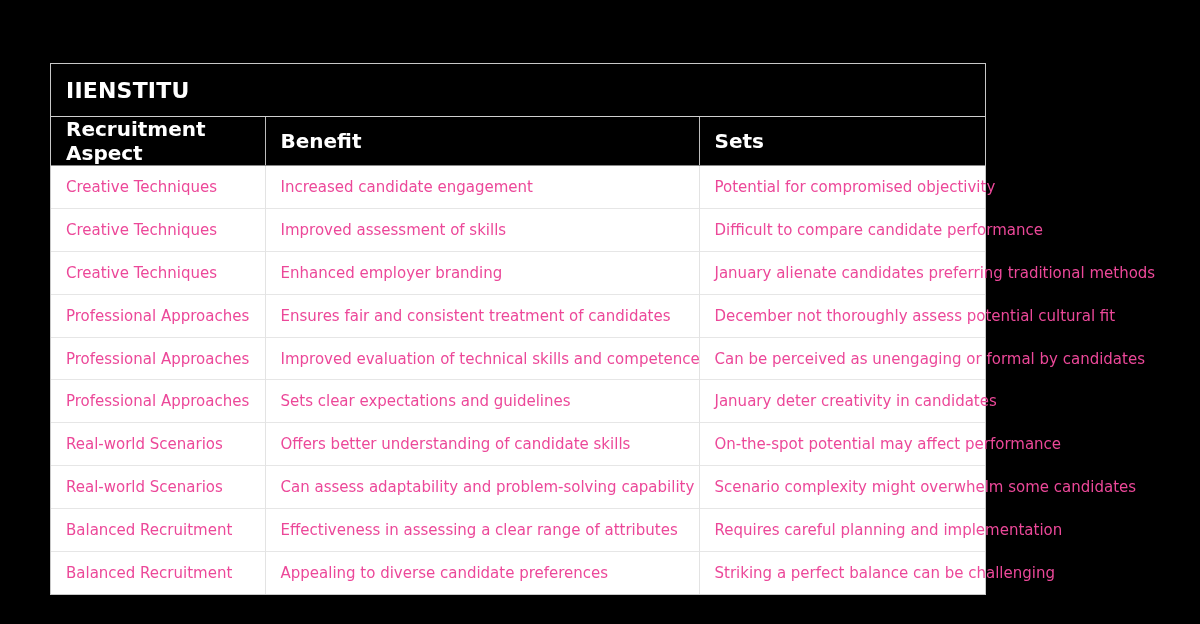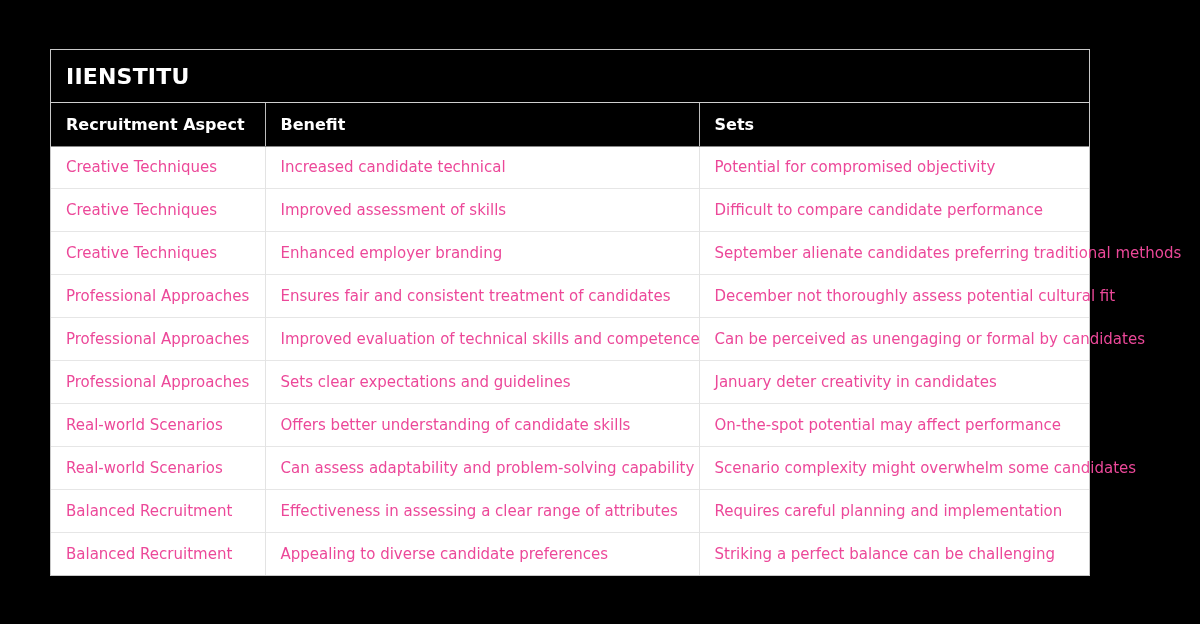--- a/index.html
+++ b/index.html
@@ -2,34 +2,34 @@
 <html><head>
 <meta charset="utf-8">
 <style>
   html, body { margin: 0; padding: 0; }
   body {
     width: 1200px; height: 624px; background: #000;
     font-family: "DejaVu Sans", sans-serif;
     position: relative; overflow: hidden;
   }
   .table-wrap {
-    position: absolute; left: 50px; top: 49px; width: 1040px;
+    position: absolute; left: 50px; top: 63px; width: 936px;
     border: 1px solid #c8c8c8; box-sizing: border-box; background: #000;
   }
   .title-row {
     height: 53px; box-sizing: border-box; border-bottom: 1px solid #cfcfcf;
     color: #fff; font-weight: bold; font-size: 22px;
     display: flex; align-items: center; padding-left: 15px; letter-spacing: 0.2px;
   }
   table { border-collapse: collapse; width: 100%; table-layout: fixed; }
   col.c1 { width: 214px; }
   col.c2 { width: 434px; }
   col.c3 { width: auto; }
   th {
-    background: #000; color: #fff; font-weight: bold; font-size: 16px;
+    background: #000; color: #fff; font-weight: bold; font-size: 20px;
     text-align: left; height: 43px; padding: 0 15px; box-sizing: border-box;
     border-left: 1px solid #bdbdbd; border-bottom: 1px solid #888;
   }
   th:first-child { border-left: none; }
   td {
     background: #fff; color: #ec4899; font-size: 15px; height: 42.9px;
     padding: 0 15px; box-sizing: border-box; white-space: nowrap;
     border-left: 1px solid #e3e3e3; border-top: 1px solid #e6e6e6;
   }
   td:first-child { border-left: none; }
@@ -49,32 +49,32 @@
     <thead>
       <tr>
         <th>Recruitment Aspect</th>
         <th>Benefit</th>
         <th>Sets</th>
       </tr>
     </thead>
     <tbody>
       <tr>
         <td>Creative Techniques</td>
-        <td>Increased candidate technical</td>
+        <td>Increased candidate engagement</td>
         <td>Potential for compromised objectivity</td>
       </tr>
       <tr>
         <td>Creative Techniques</td>
         <td>Improved assessment of skills</td>
         <td>Difficult to compare candidate performance</td>
       </tr>
       <tr>
         <td>Creative Techniques</td>
         <td>Enhanced employer branding</td>
-        <td>September alienate candidates preferring traditional methods</td>
+        <td>January alienate candidates preferring traditional methods</td>
       </tr>
       <tr>
         <td>Professional Approaches</td>
         <td>Ensures fair and consistent treatment of candidates</td>
         <td>December not thoroughly assess potential cultural fit</td>
       </tr>
       <tr>
         <td>Professional Approaches</td>
         <td>Improved evaluation of technical skills and competence</td>
         <td>Can be perceived as unengaging or formal by candidates</td>

